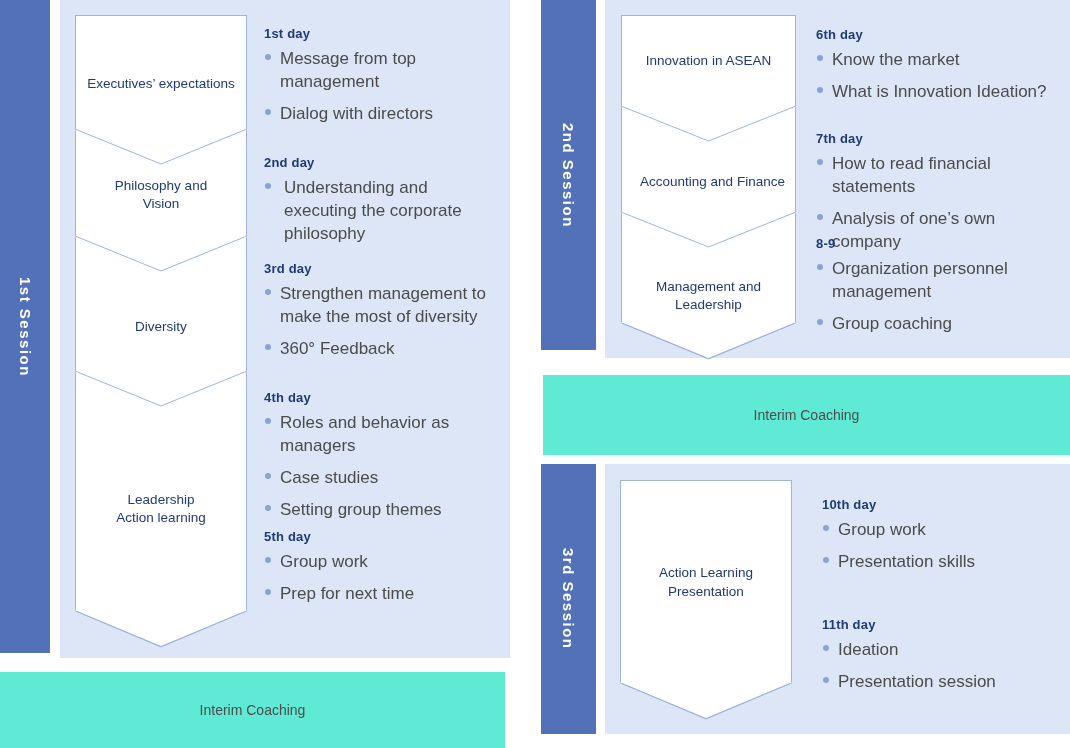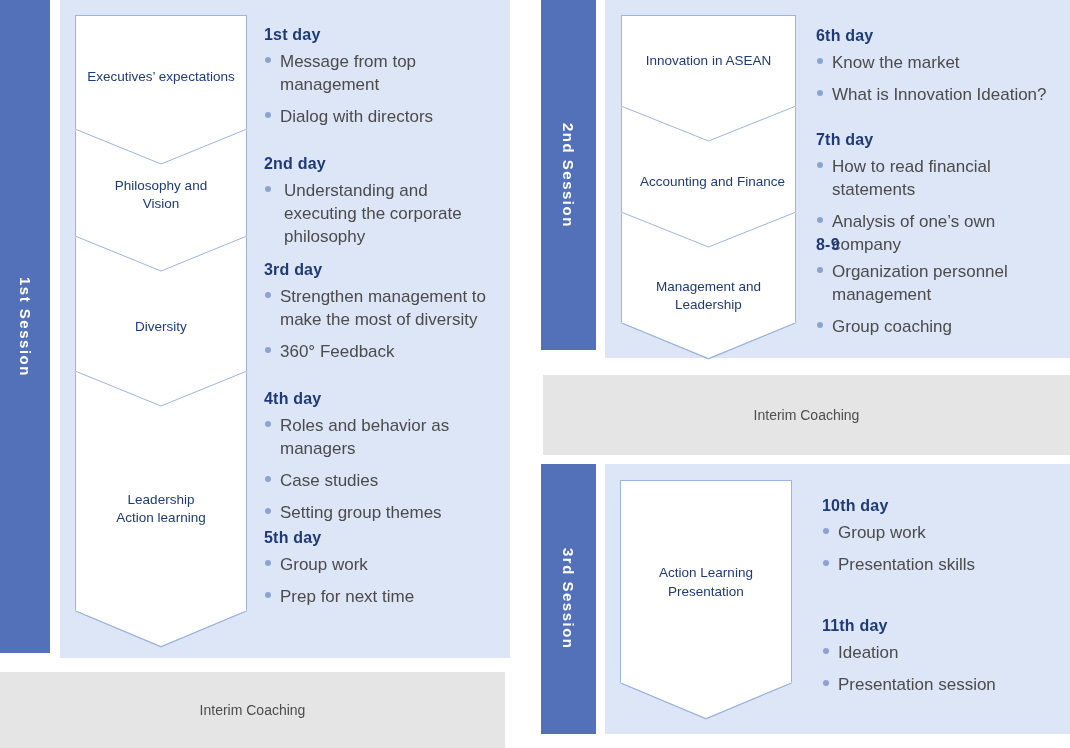--- a/index.html
+++ b/index.html
@@ -66,21 +66,21 @@
     color: #1f3a77;
     font-size: 13.5px;
     line-height: 1.35;
     font-weight: normal;
   }
 
   
   .day-block { position: absolute; }
   .day-title {
     color: #1f3a77;
-    font-size: 16px;
+    font-size: 13px;
     font-weight: bold;
     margin: 0 0 7px 0;
     letter-spacing: .2px;
   }
   .day-list { list-style: none; margin: 0; padding: 0; }
   .day-list li {
     position: relative;
     padding-left: 16px;
     color: #4b4b4b;
     font-size: 17px;
@@ -94,40 +94,40 @@
     top: 6px;
     width: 6px;
     height: 6px;
     border-radius: 50%;
     background: #8ba4cf;
   }
 
   
   .coaching {
     position: absolute;
-    background: #e5e5e5;
+    background: #5eead4;
     display: flex;
     align-items: center;
     justify-content: center;
     color: #4d4d4d;
     font-size: 14px;
   }
 </style>
 </head>
 <body>
 
 <div class="session-bar" style="left:0px; top:0px; width:50px; height:653px;">
   <span class="vtext">1st Session</span>
 </div>
 
 <div class="panel" style="left:60px; top:0px; width:450px; height:658px;"></div>
 
 <div class="chevron-col" style="left:75px; top:15px; width:172px; height:596px;">
 
-  <div class="chev-seg" style="top:5px; height:113px;">
+  <div class="chev-seg" style="top:12px; height:113px;">
     <span>Executives’ expectations</span>
   </div>
   <div class="chev-point" style="top:113px;">
     <svg viewBox="0 0 172 36" preserveAspectRatio="none">
       <polygon points="0,0 172,0 172,1 86,36 0,1" fill="#ffffff" stroke="none"></polygon>
       <polyline points="0,0 86,35 172,0" fill="none" stroke="#9db4dd" stroke-width="1"></polyline>
     </svg>
   </div>
 
   <div class="chev-seg" style="top:136px; height:86px;">

